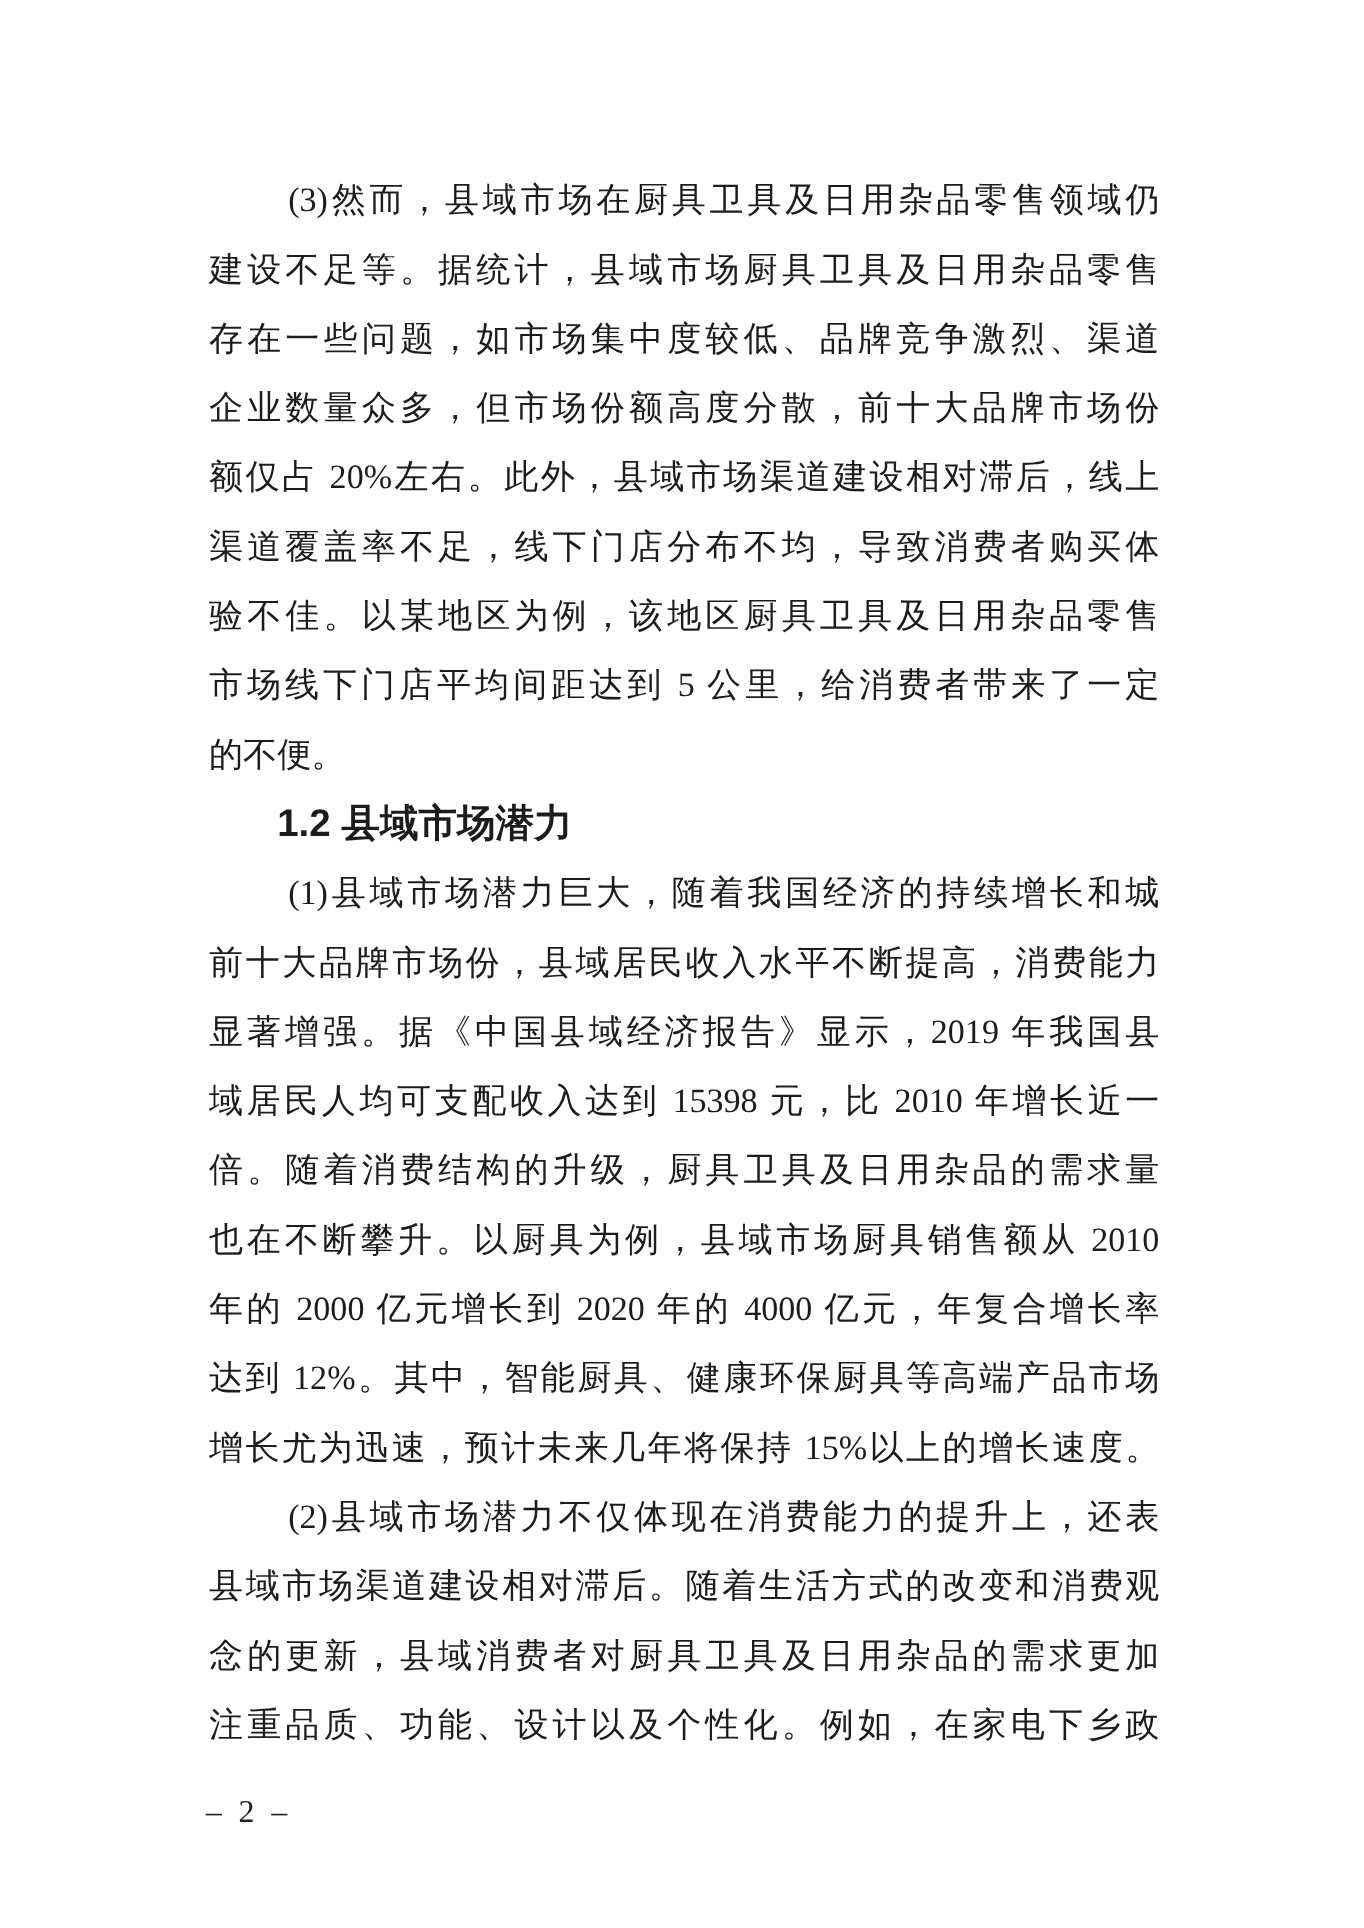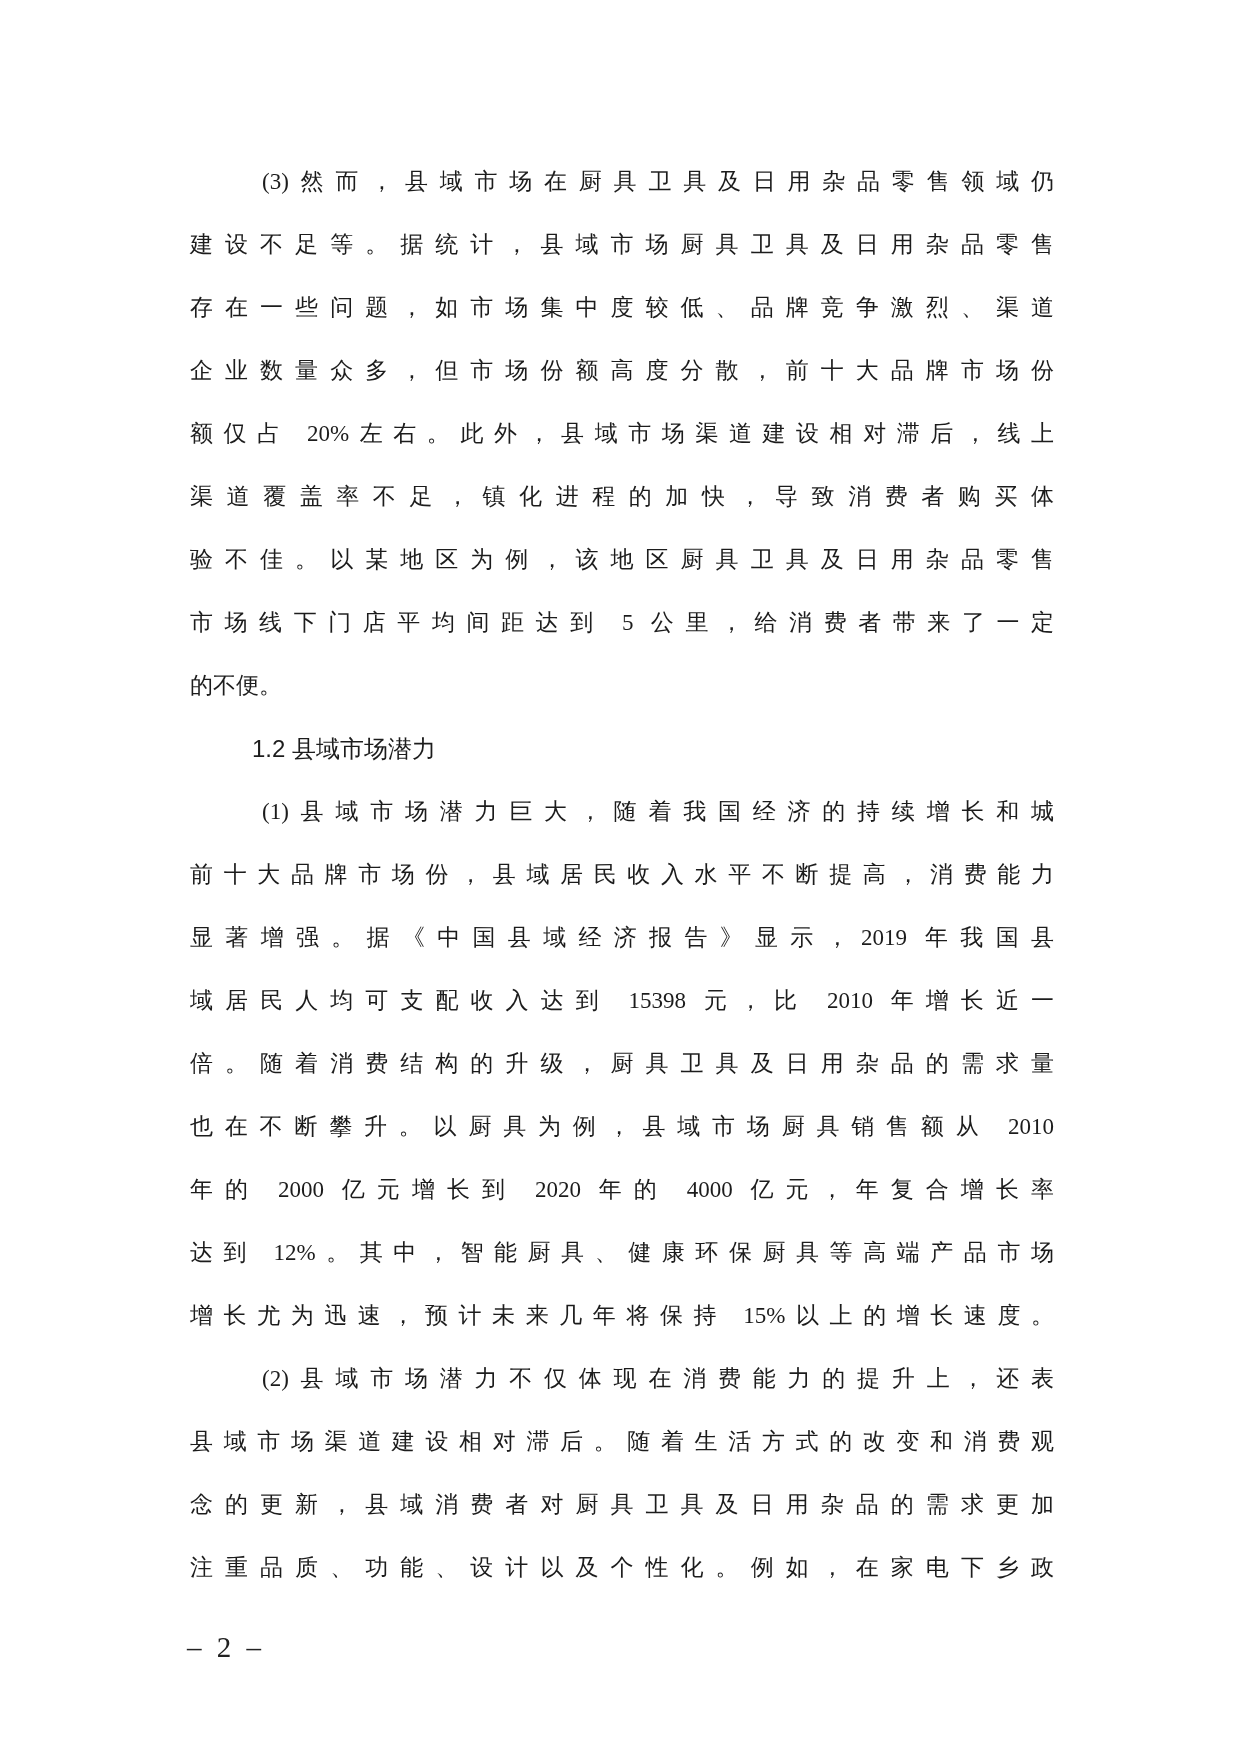--- a/index.html
+++ b/index.html
@@ -22,37 +22,37 @@
     top: 150px;
     width: 864px;
   }
   .block {
     margin: 0;
     padding: 0;
   }
   .line {
     height: 63px;
     line-height: 63px;
-    font-size: 23px;
+    font-size: 31px;
     text-align: justify;
     text-align-last: justify;
     text-justify: inter-character;
     overflow: visible;
   }
   .line.short {
     text-align: right;
     text-align-last: left;
   }
   .paragraph .line.first {
     text-indent: 72px;
   }
   .heading .line {
     font-family: "Liberation Sans", "DejaVu Sans", sans-serif;
-    font-weight: normal;
-    font-size: 24px;
+    font-weight: bold;
+    font-size: 35px;
     padding-left: 62px;
   }
   .footer {
     position: absolute;
     left: 187px;
     top: 1627px;
     height: 40px;
     line-height: 40px;
     font-size: 29px;
     letter-spacing: 4px;
@@ -64,21 +64,21 @@
 <body>
 
 <div class="page">
   <div class="doc">
       <div class="block paragraph">
         <div class="line first">(3)然而，县域市场在厨具卫具及日用杂品零售领域仍</div>
         <div class="line">建设不足等。据统计，县域市场厨具卫具及日用杂品零售</div>
         <div class="line">存在一些问题，如市场集中度较低、品牌竞争激烈、渠道</div>
         <div class="line">企业数量众多，但市场份额高度分散，前十大品牌市场份</div>
         <div class="line">额仅占 20%左右。此外，县域市场渠道建设相对滞后，线上</div>
-        <div class="line">渠道覆盖率不足，镇化进程的加快，导致消费者购买体</div>
+        <div class="line">渠道覆盖率不足，线下门店分布不均，导致消费者购买体</div>
         <div class="line">验不佳。以某地区为例，该地区厨具卫具及日用杂品零售</div>
         <div class="line">市场线下门店平均间距达到 5 公里，给消费者带来了一定</div>
         <div class="line short">的不便。</div>
       </div>
       <div class="block heading">
         <div class="line short">1.2 县域市场潜力</div>
       </div>
       <div class="block paragraph">
         <div class="line first">(1)县域市场潜力巨大，随着我国经济的持续增长和城</div>
         <div class="line">前十大品牌市场份，县域居民收入水平不断提高，消费能力</div>

